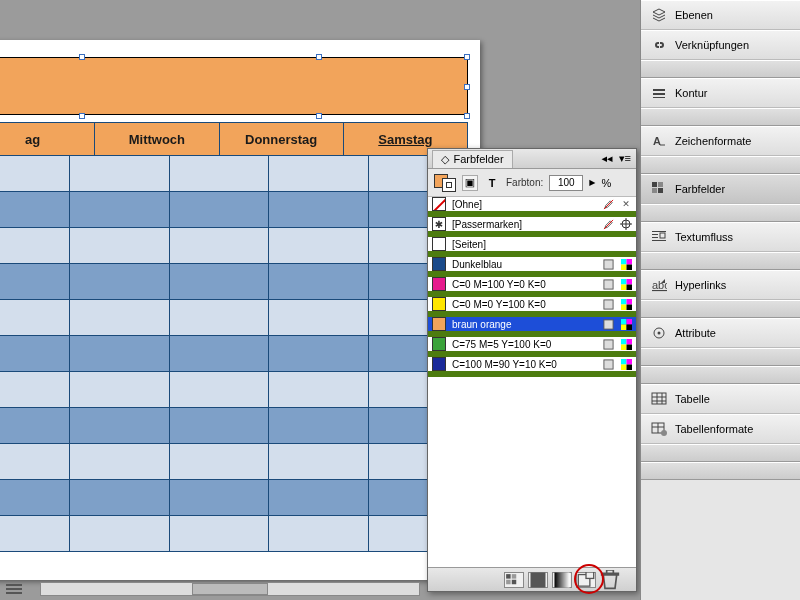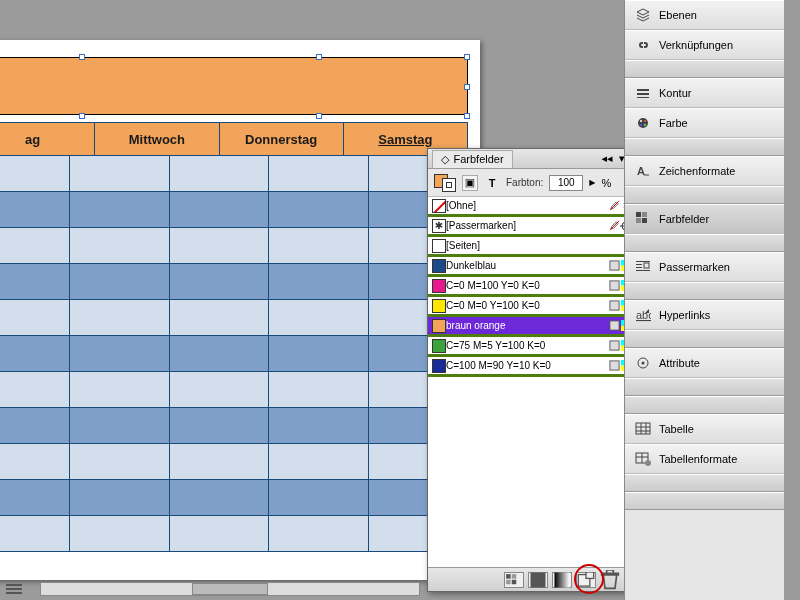--- a/index.html
+++ b/index.html
@@ -1,19 +1,19 @@
 <!DOCTYPE html>
 <html><head>
 <meta charset="utf-8">
 <style>
 * { box-sizing: border-box; margin: 0; padding: 0; font-family: Tahoma, Arial, sans-serif; font-size: 11px; }
 body { width: 800px; height: 600px; background: #9b9b9b; overflow: hidden; position: relative; }
 
 
-.right-panels { position: absolute; right: 16px; top: 0; width: 160px; height: 600px; background: #e6e6e6; border-left: 1px solid #888; }
+.right-panels { position: absolute; right: 0; top: 0; width: 160px; height: 600px; background: #e6e6e6; border-left: 1px solid #888; }
 .right-panels .rp-item { display: flex; align-items: center; gap: 8px; height: 30px; padding: 0 10px; border-top: 1px solid #fff; border-bottom: 1px solid #bbb; background: linear-gradient(#f2f2f2,#dedede); cursor: pointer; }
 .right-panels .rp-item.sep { height: 18px; background: linear-gradient(#e0e0e0,#ccc); border-bottom: 1px solid #999; }
 .right-panels .rp-item.selected { background: linear-gradient(#dcdcdc,#c4c4c4); }
 .right-panels .rp-icon { width: 16px; height: 16px; display: flex; align-items: center; justify-content: center; color: #333; }
 .right-panels .rp-icon svg { width: 16px; height: 16px; }
 
 
 .canvas { position: absolute; left: -30px; top: 40px; width: 510px; height: 540px; background: #fff; box-shadow: 2px 2px 5px rgba(0,0,0,0.4); }
 .big-orange { position: absolute; left: -30px; top: 57px; width: 498px; height: 58px; background: #f2a45b; border: 1px solid #000; }
 .handle { position: absolute; width: 6px; height: 6px; background: #fff; border: 1px solid #3a6fc0; }
@@ -39,22 +39,22 @@
 .sw-proxy .fill { position: absolute; left: 0; top: 0; width: 14px; height: 14px; background: #f2a45b; border: 1px solid #333; }
 .sw-proxy .stroke { position: absolute; right: 0; bottom: 0; width: 14px; height: 14px; background: #fff; border: 1px solid #333; }
 .sw-proxy .stroke::after { content: ""; position: absolute; inset: 3px; border: 1px solid #333; }
 .sw-toolbar .t-ico { width: 16px; height: 16px; border: 1px solid #aaa; display: flex; align-items: center; justify-content: center; cursor: pointer; background: #f4f4f4; }
 .sw-toolbar label { font-size: 10px; color: #333; }
 .sw-toolbar input { width: 34px; height: 16px; font-size: 10px; text-align: center; border: 1px solid #888; }
 .sw-list { flex: 1; overflow-y: auto; background: #fff; position: relative; }
 .sw-list::-webkit-scrollbar { width: 12px; }
 .sw-list::-webkit-scrollbar-track { background: #e4e4e4; }
 .sw-list::-webkit-scrollbar-thumb { background: #bbb; border: 1px solid #888; }
-.sw-item { display: flex; align-items: center; height: 20px; padding: 0 4px; gap: 0; border-bottom: 3px solid #4d7c0f; cursor: pointer; }
-.sw-item.sel { background: #6d28d9; color: #fff; }
+.sw-item { display: flex; align-items: center; height: 20px; padding: 0 4px; gap: 6px; border-bottom: 6px solid #4d7c0f; cursor: pointer; }
+.sw-item.sel { background: #1d4ed8; color: #fff; }
 .sw-chip { width: 14px; height: 14px; border: 1px solid #333; flex-shrink: 0; }
 .sw-name { flex: 1; font-size: 10px; white-space: nowrap; overflow: hidden; text-overflow: ellipsis; }
 .sw-badge { width: 12px; height: 12px; flex-shrink: 0; display: flex; align-items: center; justify-content: center; }
 .sw-footer { height: 24px; background: linear-gradient(#e8e8e8,#d0d0d0); border-top: 1px solid #999; display: flex; align-items: center; justify-content: flex-end; gap: 4px; padding: 0 6px; }
 .sw-footer .f-btn { width: 20px; height: 16px; border: 1px solid #888; background: #f0f0f0; display: flex; align-items: center; justify-content: center; cursor: pointer; }
 .circle-hl { position: absolute; width: 30px; height: 30px; border: 2px solid #c00; border-radius: 50%; pointer-events: none; }
 .none-chip { background: #fff; position: relative; overflow: hidden; }
 .none-chip::after { content: ""; position: absolute; left: -3px; top: 50%; width: 20px; height: 1.5px; background: #d00; transform: rotate(-45deg); }
 .reg-chip { background: #fff; position: relative; }
 .reg-chip::after { content: "✱"; position: absolute; inset: 0; display: flex; align-items: center; justify-content: center; font-size: 10px; color: #333; }
@@ -388,32 +388,20 @@
     <div class="rp-item">
       <span class="rp-icon">
         <svg viewBox="0 0 16 16">
           <rect x="2" y="4" width="12" height="2" fill="#444"></rect>
           <rect x="2" y="8" width="12" height="2" fill="#444"></rect>
           <rect x="2" y="12" width="12" height="1" fill="#444"></rect>
         </svg>
       </span>
       <span>Kontur</span>
     </div>
-    <div class="rp-item">
-      <span class="rp-icon">
-        <svg viewBox="0 0 16 16">
-          <circle cx="8" cy="8" r="5" fill="#444"></circle>
-          <circle cx="6" cy="6" r="1" fill="#fff"></circle>
-          <circle cx="10" cy="6" r="1" fill="#f55"></circle>
-          <circle cx="10" cy="10" r="1" fill="#5f5"></circle>
-          <circle cx="6" cy="10" r="1" fill="#55f"></circle>
-        </svg>
-      </span>
-      <span>Farbe</span>
-    </div>
     <div class="rp-item sep"></div>
     <div class="rp-item">
       <span class="rp-icon">
         <svg viewBox="0 0 16 16">
           <text x="2" y="12" font-size="11" font-weight="bold" fill="#444">A</text>
           <path d="M9 12h5" stroke="#444"></path>
         </svg>
       </span>
       <span>Zeichenformate</span>
     </div>
@@ -433,21 +421,21 @@
     <div class="rp-item">
       <span class="rp-icon">
         <svg viewBox="0 0 16 16">
           <rect x="1" y="2" width="14" height="1" fill="#444"></rect>
           <rect x="1" y="5" width="6" height="1" fill="#444"></rect>
           <rect x="1" y="8" width="6" height="1" fill="#444"></rect>
           <rect x="1" y="11" width="14" height="1" fill="#444"></rect>
           <rect x="9" y="4" width="5" height="5" fill="none" stroke="#444"></rect>
         </svg>
       </span>
-      <span>Passermarken</span>
+      <span>Textumfluss</span>
     </div>
     <div class="rp-item sep"></div>
     <div class="rp-item">
       <span class="rp-icon">
         <svg viewBox="0 0 16 16">
           <text x="1" y="12" font-size="9" fill="#444" text-decoration="underline">abc</text>
           <path d="M11 5l3-3v4h-4z" fill="#444"></path>
         </svg>
       </span>
       <span>Hyperlinks</span>

